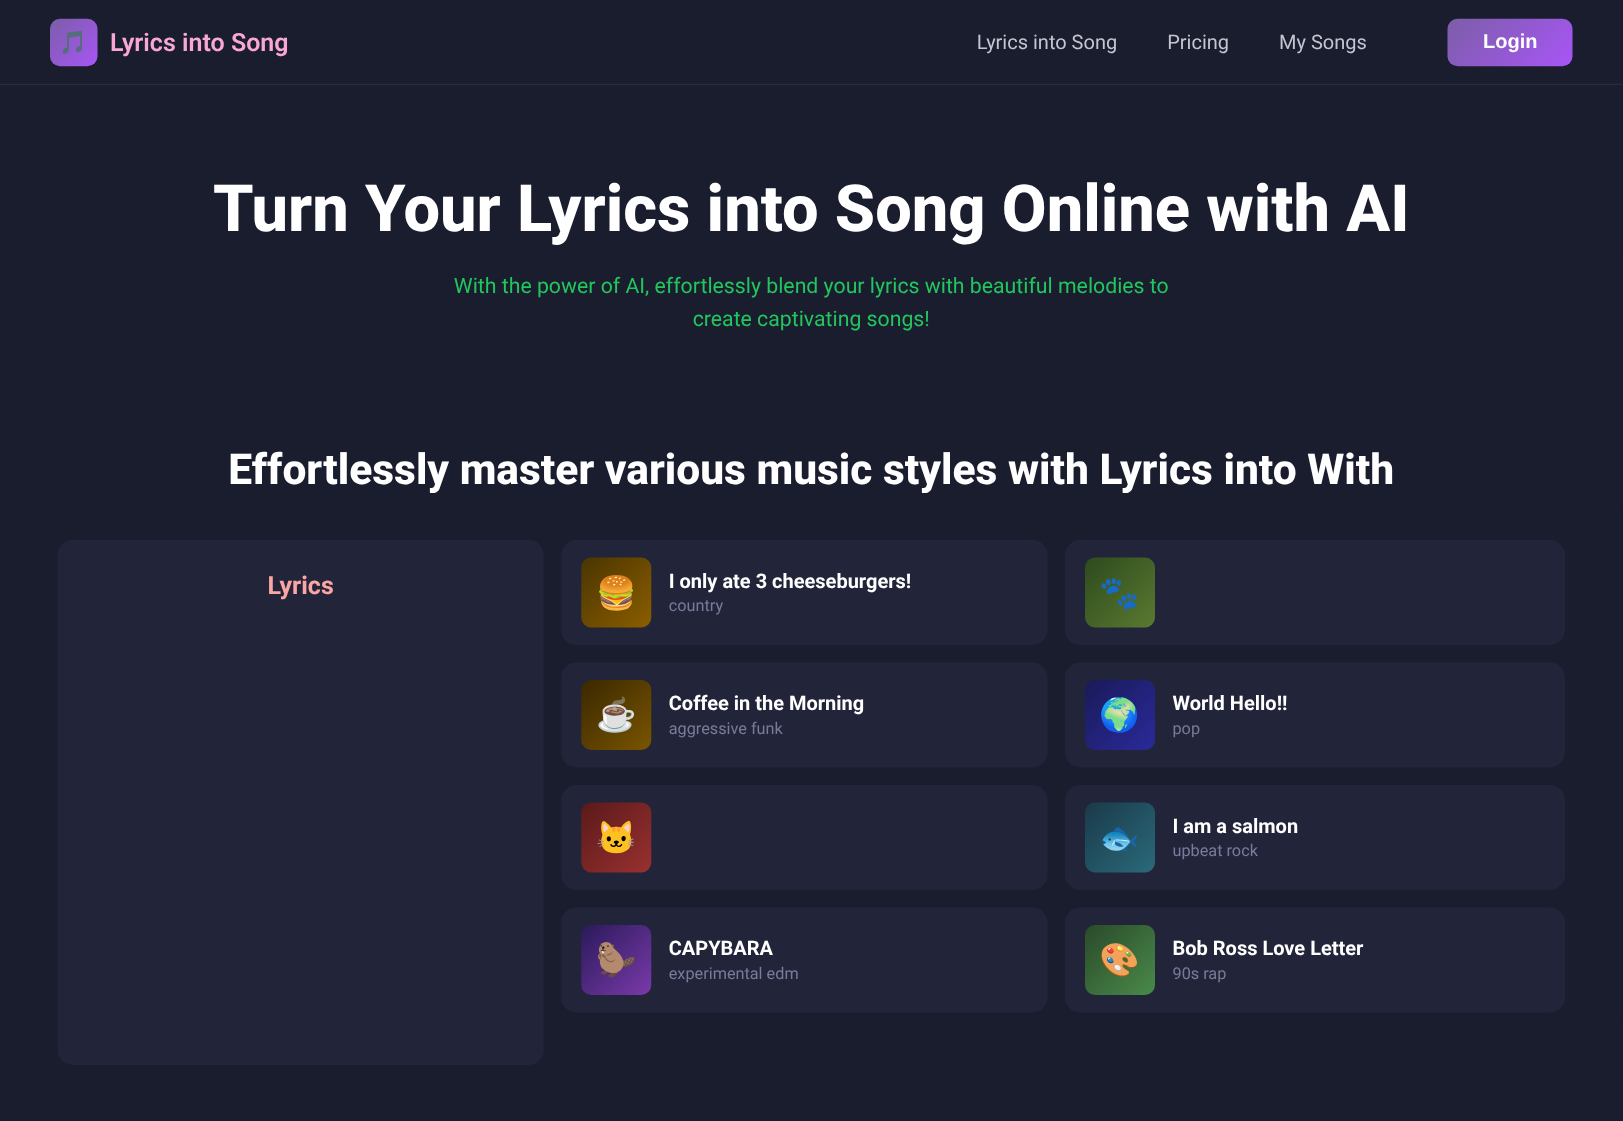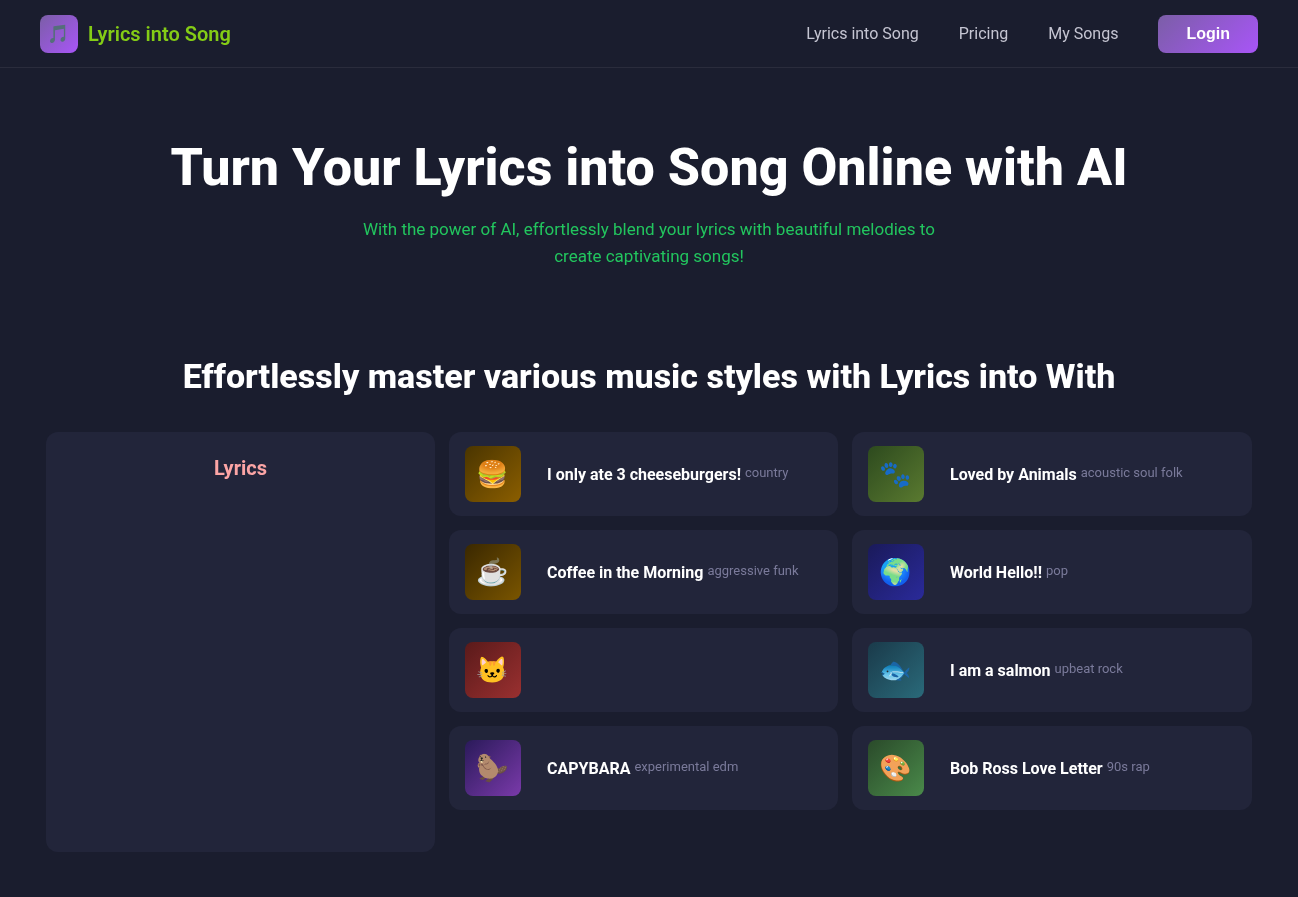--- a/index.html
+++ b/index.html
@@ -42,21 +42,21 @@
       font-size: 18px;
     }
 
     .logo-text {
       font-size: 20px;
       font-weight: 600;
       color: #ffffff;
     }
 
     .logo-text span {
-      color: #84cc16;
+      color: #f9a8d4;
     }
 
     .nav-links {
       display: flex;
       align-items: center;
       gap: 40px;
     }
 
     .nav-link {
       color: #c5c5d2;
@@ -67,20 +67,21 @@
 
     .login-btn {
       background: linear-gradient(135deg, #7b5ea7, #a855f7);
       color: #ffffff;
       border: none;
       padding: 10px 28px;
       border-radius: 8px;
       font-size: 16px;
       font-weight: 600;
       cursor: pointer;
+      margin-left: 25px;
     }
 
     
     .hero {
       text-align: center;
       padding: 70px 40px 50px;
     }
 
     .hero-title {
       font-size: 52px;
@@ -164,23 +165,22 @@
     .thumb-animals { background: linear-gradient(135deg, #2d4a1e, #5a7a30); }
     .thumb-coffee { background: linear-gradient(135deg, #3a2800, #7a5500); }
     .thumb-world { background: linear-gradient(135deg, #1a1a5a, #2a2a9a); }
     .thumb-cat { background: linear-gradient(135deg, #5a1a1a, #9a3030); }
     .thumb-salmon { background: linear-gradient(135deg, #1a3a4a, #2a6a7a); }
     .thumb-capybara { background: linear-gradient(135deg, #2a1a5a, #7a3aaa); }
     .thumb-bobross { background: linear-gradient(135deg, #2a4a2a, #4a8a4a); }
 
     .song-info {
       display: flex;
-      flex-direction: row;
+      flex-direction: column;
       gap: 4px;
-      margin-left: 12px;
     }
 
     .song-name {
       font-size: 16px;
       font-weight: 700;
       color: #ffffff;
     }
 
     .song-genre {
       font-size: 13px;
@@ -268,24 +268,20 @@
         <span class="song-genre">experimental edm</span>
       </div>
     </div>
       </div>
 
     <div class="center-col" id="center-col">
         <div class="song-card">
       <div class="song-thumb thumb-animals">
         <span>🐾</span>
       </div>
-      <div class="song-info">
-        <span class="song-name">Loved by Animals</span>
-        <span class="song-genre">acoustic soul folk</span>
-      </div>
     </div>
         <div class="song-card">
       <div class="song-thumb thumb-world">
         <span>🌍</span>
       </div>
       <div class="song-info">
         <span class="song-name">World Hello!!</span>
         <span class="song-genre">pop</span>
       </div>
     </div>

